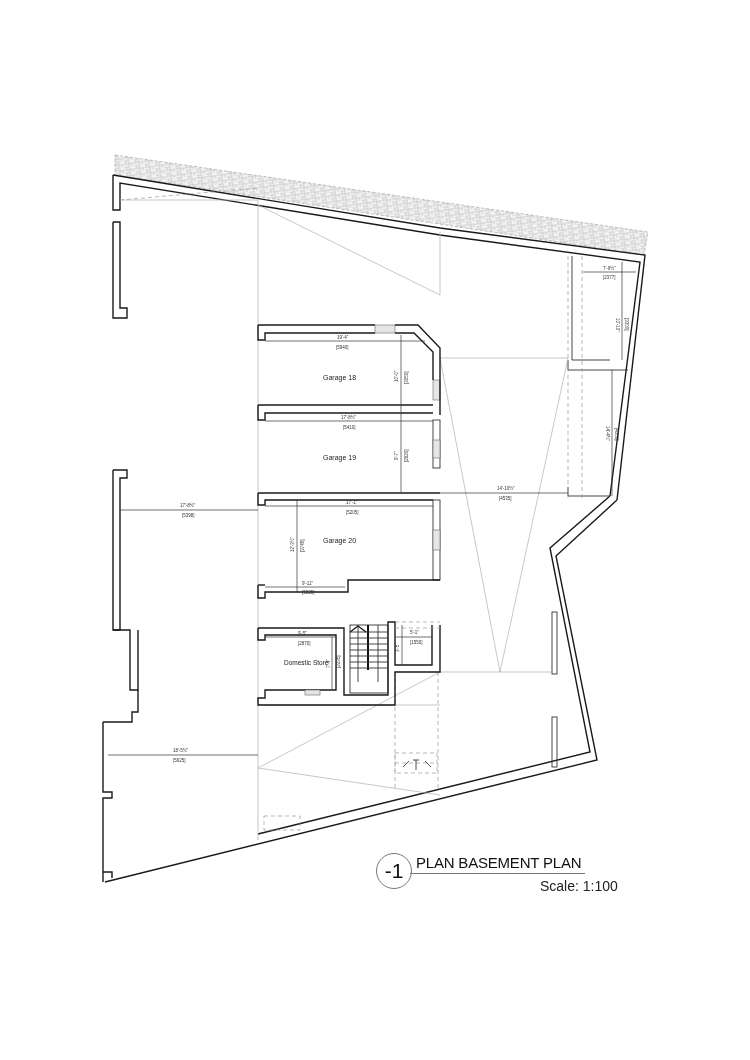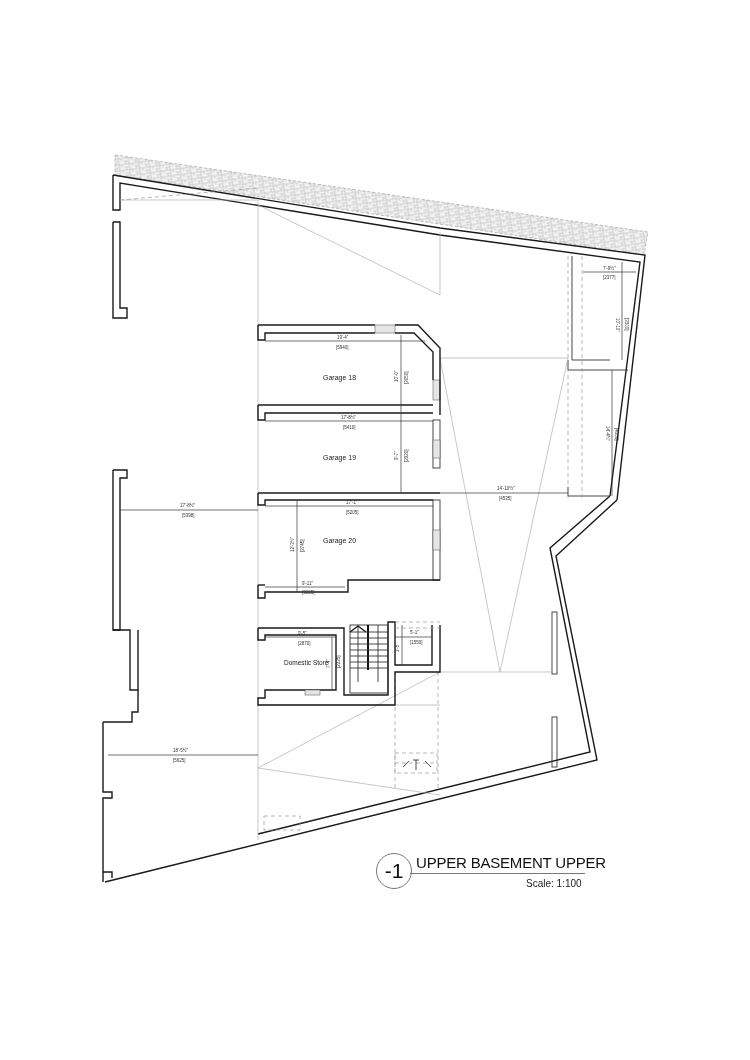--- a/index.html
+++ b/index.html
@@ -10,21 +10,21 @@
     .guide { fill: none; stroke: #b0b0b0; stroke-width: 0.7; }
     .dash { fill: none; stroke: #999; stroke-width: 0.7; stroke-dasharray: 4 3; }
     .dim { stroke: #333; stroke-width: 0.7; fill: none; }
     .lbl { font-family: "Liberation Sans", sans-serif; font-size: 7px; fill: #222; }
     .dimtxt { font-family: "Liberation Sans", sans-serif; font-size: 4.5px; fill: #333; }
     .win { fill: #e5e5e5; stroke: #666; stroke-width: 0.6; }
     .title-block { position: absolute; left: 376px; top: 853px; }
     .title-circle { position: absolute; left: 0; top: 0; width: 34px; height: 34px; border: 1px solid #777; border-radius: 50%; display: flex; align-items: center; justify-content: center; font-size: 21px; color: #111; background: #fff; }
     .title-text { position: absolute; left: 40px; top: 1px; font-size: 15px; color: #111; white-space: nowrap; letter-spacing: -0.2px; }
     .title-rule { position: absolute; left: 34px; top: 20px; width: 175px; height: 0; border-top: 1px solid #777; }
-    .scale-text { position: absolute; left: 150px; top: 25px; font-size: 10px; color: #222; white-space: nowrap; }
+    .scale-text { position: absolute; left: 164px; top: 25px; font-size: 14px; color: #222; white-space: nowrap; }
   </style>
 </head>
 <body>
 
 <svg id="plan" viewBox="0 0 750 1060" xmlns="http://www.w3.org/2000/svg">
   <defs>
     <pattern id="brick" width="10" height="6" patternUnits="userSpaceOnUse" patternTransform="rotate(-8)">
       <rect width="10" height="6" fill="#f4f4f4"></rect>
       <path d="M0 0 H10 M0 3 H5 M0 6 H10 M5 0 V6 M2 3 V6 M8 0 V3" stroke="#999" stroke-width="0.4"></path>
     </pattern>
@@ -190,15 +190,15 @@
   <text class="dimtxt" transform="translate(625,318) rotate(90)">[3300]</text>
   <text class="dimtxt" transform="translate(606,426) rotate(90)">14'-4½"</text>
   <text class="dimtxt" transform="translate(615,428) rotate(90)">[4380]</text>
 </svg>
 
 <div class="title-block">
   <div class="title-circle">
       <span>-1</span>
     </div>
   <div class="title-rule"></div>
-  <div class="title-text">UPPER BASEMENT UPPER</div>
+  <div class="title-text">PLAN BASEMENT PLAN</div>
   <div class="scale-text">Scale: 1:100</div>
 </div>
 
 </body></html>

